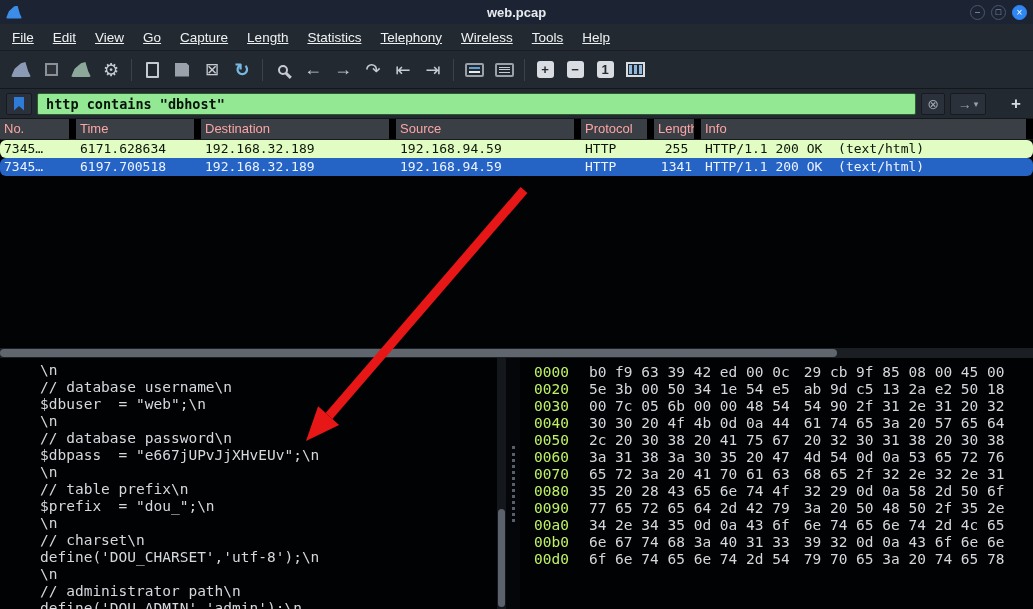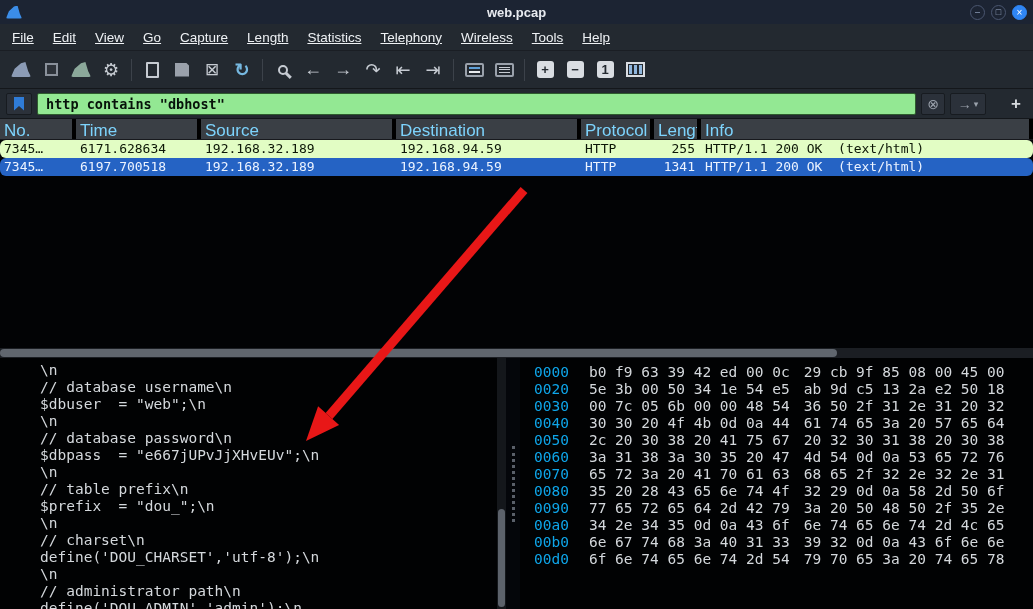--- a/index.html
+++ b/index.html
@@ -70,25 +70,25 @@
   .fbtn.clear { width:24px; }
   .fbtn.apply { width:36px; gap:2px; }
   .fbtn .caret { font-size:9px; }
   .plus-btn { margin-left:14px; width:22px; height:22px; display:flex; align-items:center;
               justify-content:center; color:#d6dade; font-size:17px; font-weight:bold; }
 
   
   .plist-header, .prow { display:grid;
       grid-template-columns:76px 125px 195px 185px 73px 47px 1fr; }
   .plist-header { height:21px; background:#3a3f45; border-bottom:1px solid #17191d; }
-  .plist-header .hcell { color:#7dd3fc; font-size:17px; padding:2px 4px;
-      border-right:4px solid #000000; white-space:nowrap; overflow:hidden; }
+  .plist-header .hcell { color:#fca5a5; font-size:13px; padding:2px 4px;
+      border-right:7px solid #000000; white-space:nowrap; overflow:hidden; }
   .prow { height:18px; font:13px "DejaVu Sans Mono", monospace; line-height:18px;border-radius:6px; }
   .prow .cell { padding:0 4px; white-space:pre; overflow:hidden; }
-  .prow .num { text-align:right; padding-right:6px; }
+  .prow .num { text-align:center; padding-right:6px; }
   .prow.match { background:#e2fdc4; color:#0c1606; }
   .prow.selected { background:#2563c4; color:#ecf3ff; }
   .plist-empty { height:172px; background:#020305; }
   .hscroll { height:10px; background:#1b1e23; position:relative; }
   .hscroll .thumb { position:absolute; left:0; top:1px; height:8px; width:81%;
                     background:#60666e; border-radius:4px; }
 
   
   .bottom { display:flex; height:251px; background:#020305; }
   .details-pane { width:506px; position:relative; background:#010203; overflow:hidden;
@@ -96,21 +96,21 @@
   .dline { font:14.5px "DejaVu Sans Mono", monospace; line-height:17px;
            color:#d4d8dc; white-space:pre; }
   .vscroll { position:absolute; right:0; top:0; bottom:0; width:9px; background:#14171b; }
   .vscroll .thumb { position:absolute; left:1px; right:1px; top:60%; bottom:2px;
                     background:#5c626b; border-radius:4px; }
   .splitter { width:14px; background:#04060a; display:flex; align-items:center;
               justify-content:center; }
   .splitter .dots { width:0; height:76px; border-left:3px dotted #5a606a; }
   .bytes-pane { flex:1; background:#010203; overflow:hidden; padding:6px 0 0 14px; }
   .hexrow { font:14.5px "DejaVu Sans Mono", monospace; line-height:17px; white-space:pre; }
-  .hexrow .off { color:#0ea5e9; margin-right:20px;text-align:right; }
+  .hexrow .off { color:#bef264; margin-right:20px;text-align:right; }
   .hexrow .hx { color:#d4d8dc; margin-right:14px; }
 
   
   .annotation { position:absolute; left:0; top:0; pointer-events:none; z-index:50; }
 </style>
 </head>
 <body>
 
 <div class="window">
 
@@ -209,22 +209,22 @@
     <span class="fbtn apply">
       <span>→</span>
       <span class="caret">▾</span>
     </span>
     <span class="plus-btn">+</span>
   </div>
 
   <div class="plist-header">
     <span class="hcell">No.</span>
     <span class="hcell">Time</span>
+    <span class="hcell">Destination</span>
     <span class="hcell">Source</span>
-    <span class="hcell">Destination</span>
     <span class="hcell">Protocol</span>
     <span class="hcell">Length</span>
     <span class="hcell">Info</span>
   </div>
 
   <div class="prow match">
     <span class="cell">7345…</span>
     <span class="cell">6171.628634</span>
     <span class="cell">192.168.32.189</span>
     <span class="cell">192.168.94.59</span>
@@ -272,21 +272,21 @@
       </div>
     </div>
 
     <div class="splitter">
       <span class="dots"></span>
     </div>
 
     <div class="bytes-pane">
       <div class="hexrow"><span class="off">0000</span><span class="hx">b0 f9 63 39 42 ed 00 0c</span><span class="hx">29 cb 9f 85 08 00 45 00</span></div>
       <div class="hexrow"><span class="off">0020</span><span class="hx">5e 3b 00 50 34 1e 54 e5</span><span class="hx">ab 9d c5 13 2a e2 50 18</span></div>
-      <div class="hexrow"><span class="off">0030</span><span class="hx">00 7c 05 6b 00 00 48 54</span><span class="hx">36 50 2f 31 2e 31 20 32</span></div>
+      <div class="hexrow"><span class="off">0030</span><span class="hx">00 7c 05 6b 00 00 48 54</span><span class="hx">54 90 2f 31 2e 31 20 32</span></div>
       <div class="hexrow"><span class="off">0040</span><span class="hx">30 30 20 4f 4b 0d 0a 44</span><span class="hx">61 74 65 3a 20 57 65 64</span></div>
       <div class="hexrow"><span class="off">0050</span><span class="hx">2c 20 30 38 20 41 75 67</span><span class="hx">20 32 30 31 38 20 30 38</span></div>
       <div class="hexrow"><span class="off">0060</span><span class="hx">3a 31 38 3a 30 35 20 47</span><span class="hx">4d 54 0d 0a 53 65 72 76</span></div>
       <div class="hexrow"><span class="off">0070</span><span class="hx">65 72 3a 20 41 70 61 63</span><span class="hx">68 65 2f 32 2e 32 2e 31</span></div>
       <div class="hexrow"><span class="off">0080</span><span class="hx">35 20 28 43 65 6e 74 4f</span><span class="hx">32 29 0d 0a 58 2d 50 6f</span></div>
       <div class="hexrow"><span class="off">0090</span><span class="hx">77 65 72 65 64 2d 42 79</span><span class="hx">3a 20 50 48 50 2f 35 2e</span></div>
       <div class="hexrow"><span class="off">00a0</span><span class="hx">34 2e 34 35 0d 0a 43 6f</span><span class="hx">6e 74 65 6e 74 2d 4c 65</span></div>
       <div class="hexrow"><span class="off">00b0</span><span class="hx">6e 67 74 68 3a 40 31 33</span><span class="hx">39 32 0d 0a 43 6f 6e 6e</span></div>
       <div class="hexrow"><span class="off">00d0</span><span class="hx">6f 6e 74 65 6e 74 2d 54</span><span class="hx">79 70 65 3a 20 74 65 78</span></div>
     </div>

